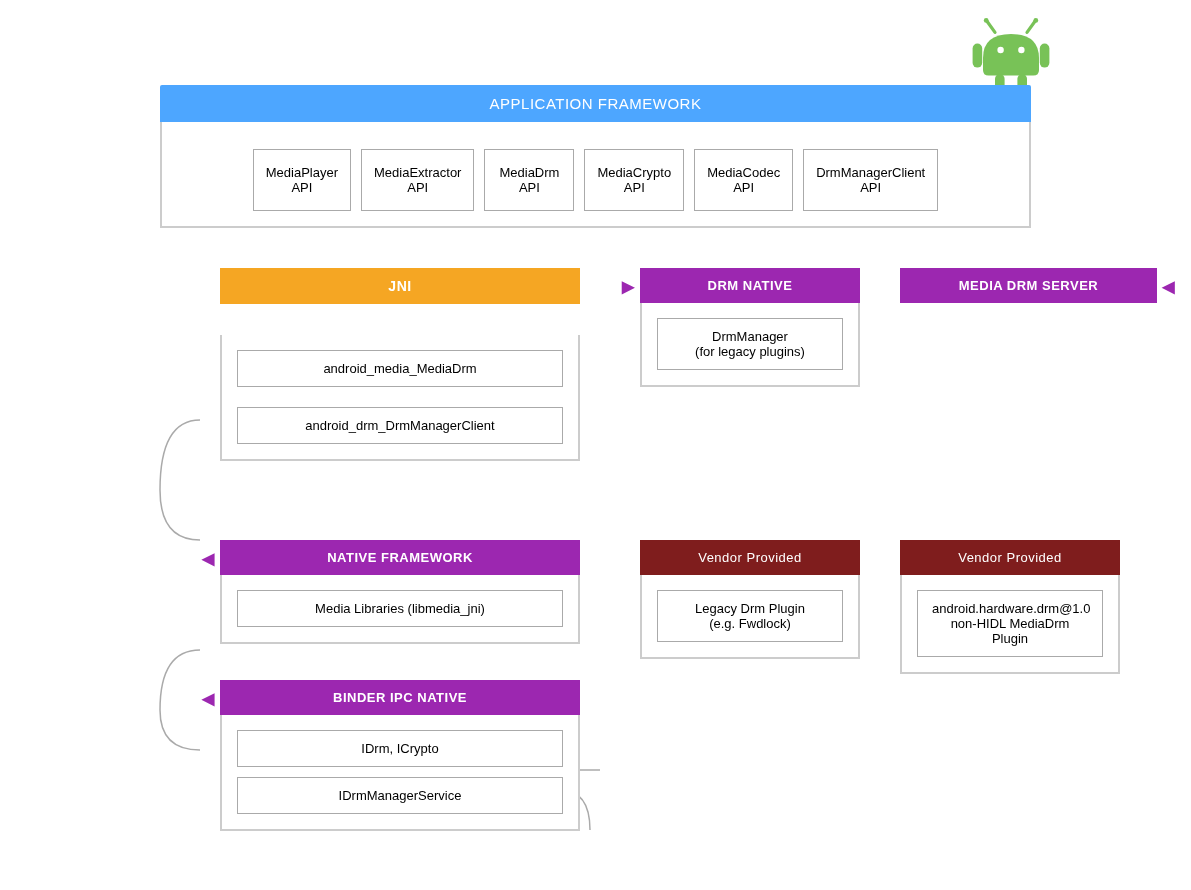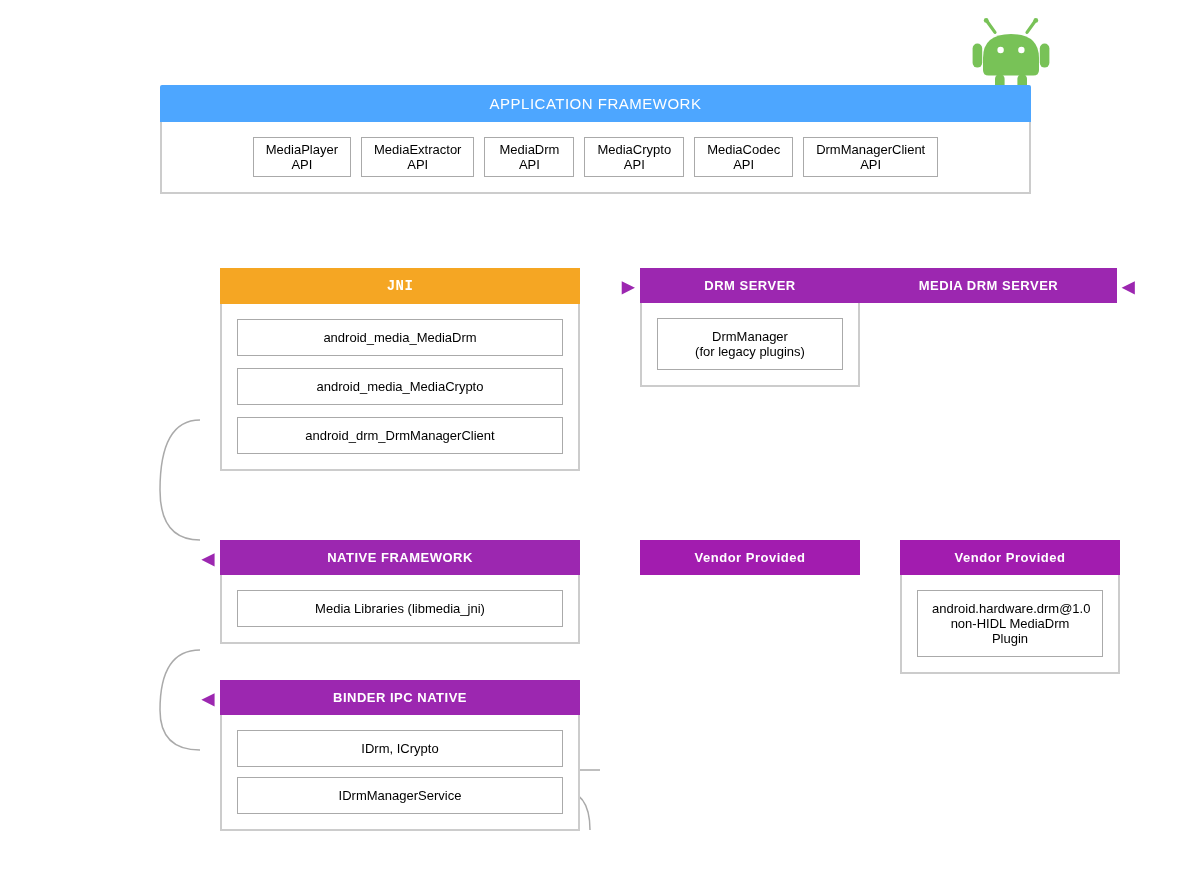--- a/index.html
+++ b/index.html
@@ -54,54 +54,55 @@
       padding: 15px 10px;
       display: flex;
       flex-direction: row;
       gap: 10px;
       justify-content: center;
       background: white;
     }
 
     .api-box {
       border: 1.5px solid #aaa;
-      padding: 4px 12px;
+      padding: 15px 12px;
       text-align: center;
       font-size: 13px;
       background: white;
       min-width: 90px;
+      margin-top: 12px;
     }
 
     
     .jni-section {
       position: absolute;
       top: 248px;
       left: 200px;
       width: 360px;
     }
 
     .jni-header {
       background: #f5a623;
       color: white;
       text-align: center;
       padding: 10px 0;
       font-weight: bold;
       font-size: 14px;
       letter-spacing: 0.5px;
-      font-family: Liberation Mono, monospace;
     }
 
     .jni-body {
       border: 2px solid #ccc;
       border-top: none;
       padding: 15px 15px;
       background: white;
       display: flex;
       flex-direction: column;
-      gap: 12px;
+      gap: 20px;
+      margin-top: 31px;
     }
 
     .item-box {
       border: 1.5px solid #aaa;
       padding: 10px 14px;
       text-align: center;
       font-size: 13px;
       background: white;
     }
 
@@ -110,21 +111,21 @@
       position: absolute;
       top: 248px;
       left: 620px;
       width: 220px;
     }
 
     
     .media-drm-server {
       position: absolute;
       top: 248px;
-      left: 840px;
+      left: 880px;
       width: 257px;
     }
 
     .purple-header {
       background: #9c27b0;
       color: white;
       text-align: center;
       padding: 10px 0;
       font-weight: bold;
       font-size: 13px;
@@ -167,25 +168,25 @@
     }
 
     .vendor-right {
       position: absolute;
       top: 520px;
       left: 880px;
       width: 220px;
     }
 
     .vendor-header {
-      background: #a21caf;
+      background: #7f1d1d;
       color: white;
       text-align: center;
       padding: 10px 0;
-      font-weight: bold;
+      font-weight: normal;
       font-size: 13px;
       letter-spacing: 0.5px;
     }
 
     
     .connector-svg {
       position: absolute;
       top: 0;
       left: 0;
       width: 1191px;
@@ -249,29 +250,28 @@
         <div class="api-box">MediaCrypto<br>API</div>
         <div class="api-box">MediaCodec<br>API</div>
         <div class="api-box">DrmManagerClient<br>API</div>
       </div>
     </div>
 
     <div class="jni-section">
       <div class="jni-header">JNI</div>
       <div class="jni-body">
         <div class="item-box">android_media_MediaDrm</div>
-        <div class="item-box">android_media_MediaCrypto</div>
         <div class="item-box">android_drm_DrmManagerClient</div>
       </div>
     </div>
 
     <div class="drm-server">
       <div class="purple-header" style="position:relative;">
         <span style="position:absolute;left:-18px;top:50%;transform:translateY(-50%);color:#9c27b0;font-size:16px;">▶</span>
-        <span>DRM SERVER</span>
+        <span>DRM NATIVE</span>
       </div>
       <div class="section-body">
         <div class="item-box">DrmManager<br>(for legacy plugins)</div>
       </div>
     </div>
 
     <div class="media-drm-server">
       <div class="purple-header" style="position:relative;">
         <span>MEDIA DRM SERVER</span>
         <span style="position:absolute;right:-18px;top:50%;transform:translateY(-50%);color:#9c27b0;font-size:16px;">◀</span>
@@ -294,20 +294,23 @@
         <span>BINDER IPC NATIVE</span>
       </div>
       <div class="section-body">
         <div class="item-box">IDrm, ICrypto</div>
         <div class="item-box">IDrmManagerService</div>
       </div>
     </div>
 
     <div class="vendor-left">
       <div class="vendor-header">Vendor Provided</div>
+      <div class="section-body">
+        <div class="item-box">Legacy Drm Plugin<br>(e.g. Fwdlock)</div>
+      </div>
     </div>
 
     <div class="vendor-right">
       <div class="vendor-header">Vendor Provided</div>
       <div class="section-body">
         <div class="item-box">android.hardware.drm@1.0<br>non-HIDL MediaDrm Plugin</div>
       </div>
     </div>
 
   </div>

